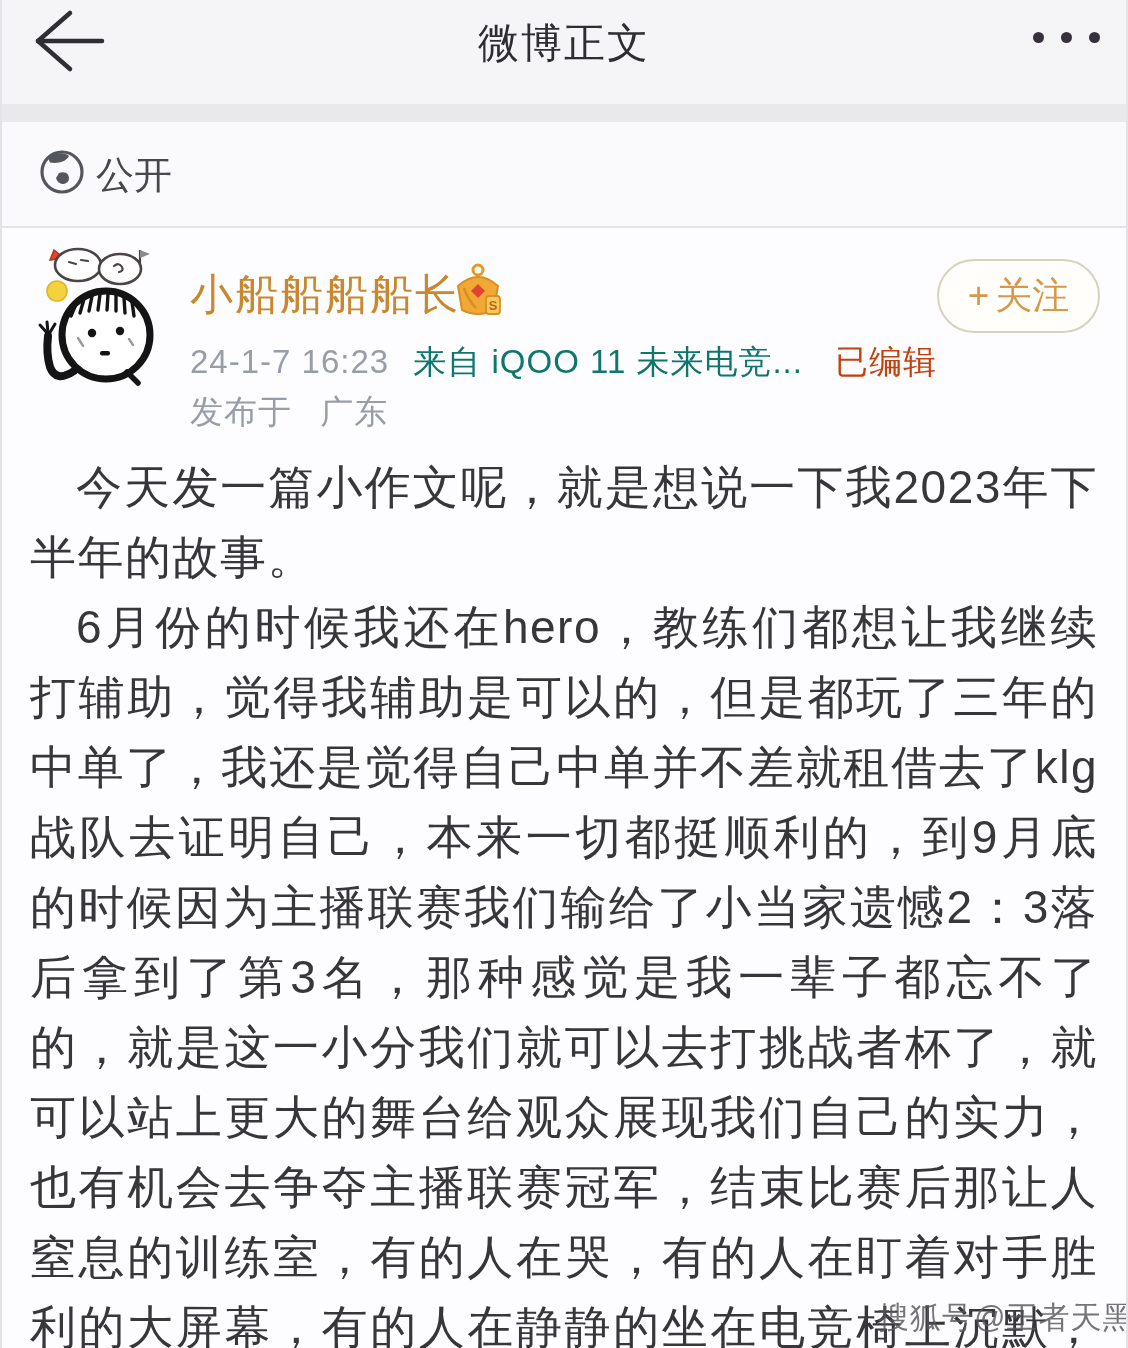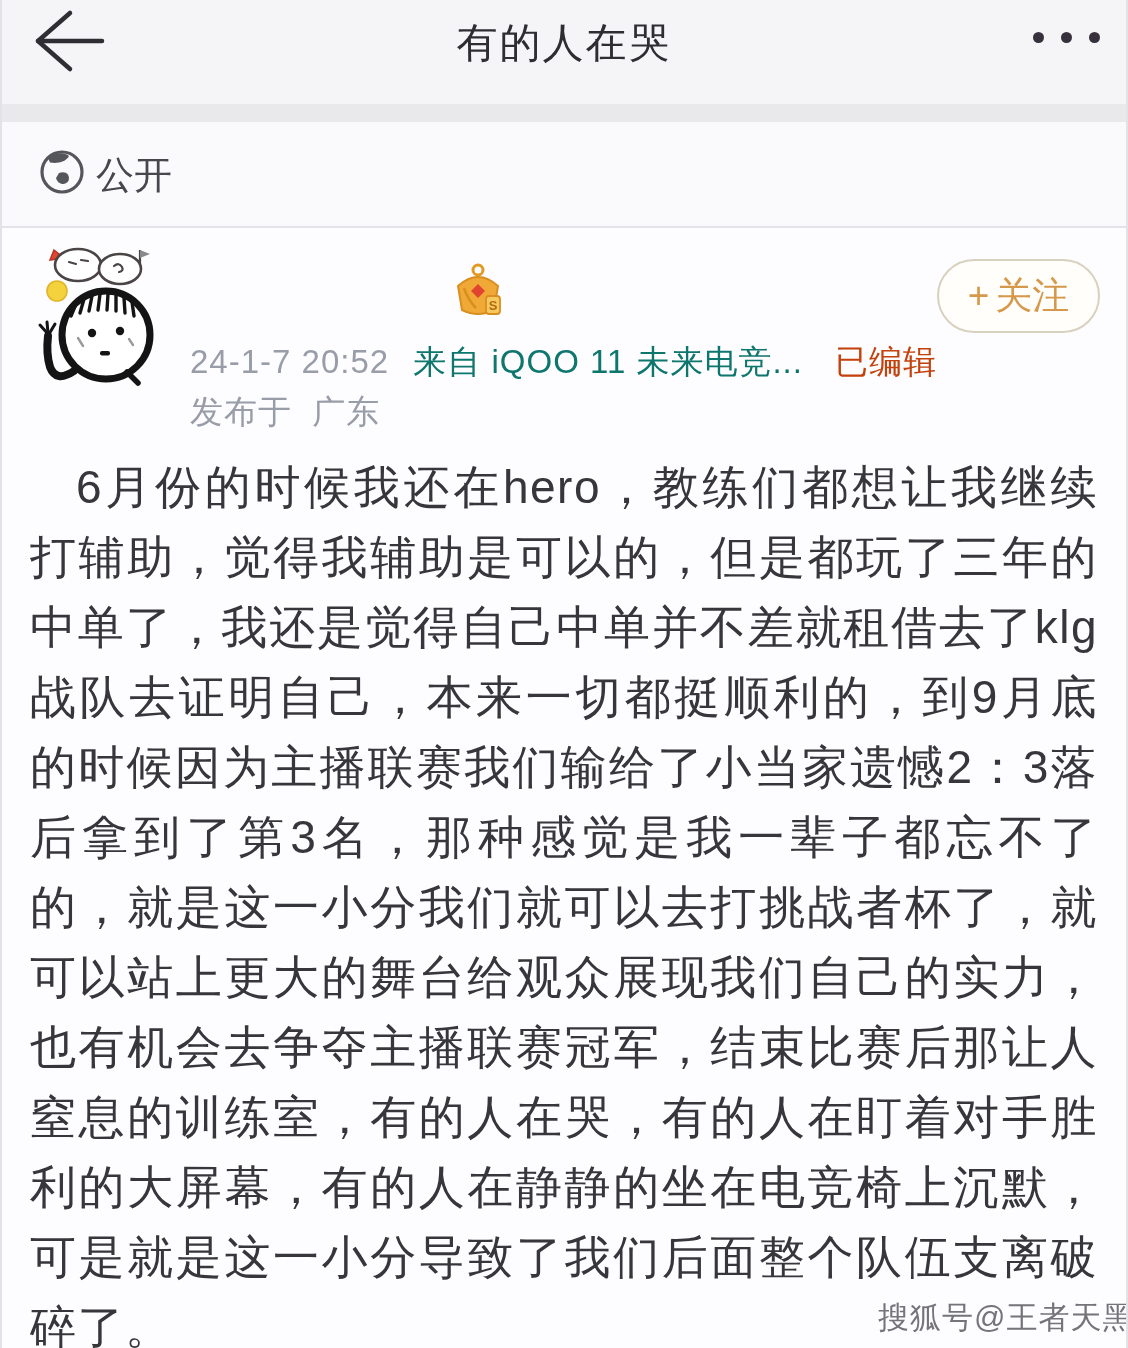--- a/index.html
+++ b/index.html
@@ -33,21 +33,21 @@
   .author-badge{position:absolute;left:450px;top:262px;width:56px;height:60px;}
   .follow-btn{position:absolute;left:937px;top:259px;width:163px;height:74px;
     border:2px solid #d9d1c0;border-radius:38px;background:#fffefb;
     display:flex;align-items:center;justify-content:center;gap:6px;
     font-size:37px;color:#d6994b;cursor:pointer;box-sizing:border-box;}
   .meta1{position:absolute;left:190px;top:340px;font-size:33px;color:#989da8;
     white-space:nowrap;letter-spacing:1px;}
   .meta1 .src{color:#0f766e;margin-left:14px;cursor:pointer;}
   .meta1 .edited{color:#c2410c;margin-left:22px;}
   .meta2{position:absolute;left:190px;top:390px;font-size:33px;color:#989da8;letter-spacing:1px;}
-  .meta2 .loc{margin-left:10px;text-align:center;}
+  .meta2 .loc{margin-left:18px;text-align:center;}
 
   
   .body-text{position:absolute;left:30px;top:452px;width:1068px;
     font-size:46px;line-height:70px;color:#37373b;letter-spacing:1.5px;
     text-align:justify;}
   .body-text p{margin:0;}
   .body-text p.indent{text-indent:1em;}
 
   
   .watermark{position:absolute;left:878px;top:1297px;font-size:31px;
@@ -60,21 +60,21 @@
   <div class="edge left"></div>
   <div class="edge right"></div>
 
   <div class="navbar">
     <div class="back-btn">
       <svg viewBox="0 0 76 66" width="76" height="66">
         <path d="M40 5 L8 33 L40 61" fill="none" stroke="#2e2e33" stroke-width="4.5" stroke-linecap="round" stroke-linejoin="round"></path>
         <line x1="8" y1="33" x2="72" y2="33" stroke="#2e2e33" stroke-width="4.5" stroke-linecap="round"></line>
       </svg>
     </div>
-    <div class="nav-title">有的人在哭</div>
+    <div class="nav-title">微博正文</div>
     <div class="more-btn">
       <i></i>
       <i></i>
       <i></i>
     </div>
   </div>
   <div class="band"></div>
 
   <div class="vis-row">
     <svg class="vis-globe" viewBox="0 0 48 48">
@@ -121,41 +121,43 @@
       <g stroke="#141414" stroke-width="3" stroke-linecap="round">
         <line x1="22" y1="98" x2="14" y2="89"></line>
         <line x1="22" y1="97" x2="21" y2="86"></line>
         <line x1="23" y1="98" x2="29" y2="88"></line>
       </g>
 
       <line x1="101" y1="136" x2="112" y2="147" stroke="#141414" stroke-width="5.5" stroke-linecap="round"></line>
     </svg>
   </div>
 
+  <div class="author-name">小船船船船长</div>
   <svg class="author-badge" viewBox="0 0 56 60">
     <circle cx="28" cy="8" r="5" fill="none" stroke="#e29a23" stroke-width="3"></circle>
     <path d="M8 24 Q28 6 48 24 L44 48 Q28 56 12 48 Z" fill="#f0a837" stroke="#d98f1f" stroke-width="2"></path>
     <path d="M14 26 Q18 38 26 46" fill="none" stroke="#d98f1f" stroke-width="2.5"></path>
     <path d="M28 22 l7 7 l-7 7 l-7 -7 Z" fill="#e2452f"></path>
     <rect x="36" y="34" width="14" height="18" rx="3" fill="#f7c860" stroke="#d98f1f" stroke-width="1.8"></rect>
     <text x="43" y="48" text-anchor="middle" font-size="13" font-weight="bold" fill="#b36a10">S</text>
   </svg>
   <div class="follow-btn">
     <span>+</span>
     <span>关注</span>
   </div>
 
   <div class="meta1">
-    <span class="time">24-1-7 20:52</span>
+    <span class="time">24-1-7 16:23</span>
     <span class="src">来自 iQOO 11 未来电竞...</span>
     <span class="edited">已编辑</span>
   </div>
   <div class="meta2">
     <span>发布于</span>
     <span class="loc">广东</span>
   </div>
 
   <div class="body-text">
+    <p class="indent">今天发一篇小作文呢，就是想说一下我2023年下半年的故事。</p>
     <p class="indent">6月份的时候我还在hero，教练们都想让我继续打辅助，觉得我辅助是可以的，但是都玩了三年的中单了，我还是觉得自己中单并不差就租借去了klg战队去证明自己，本来一切都挺顺利的，到9月底的时候因为主播联赛我们输给了小当家遗憾2：3落后拿到了第3名，那种感觉是我一辈子都忘不了的，就是这一小分我们就可以去打挑战者杯了，就可以站上更大的舞台给观众展现我们自己的实力，也有机会去争夺主播联赛冠军，结束比赛后那让人窒息的训练室，有的人在哭，有的人在盯着对手胜利的大屏幕，有的人在静静的坐在电竞椅上沉默，可是就是这一小分导致了我们后面整个队伍支离破碎了。</p>
   </div>
 
   <div class="watermark">搜狐号@王者天黑君</div>
 </div>
 
 </body></html>

